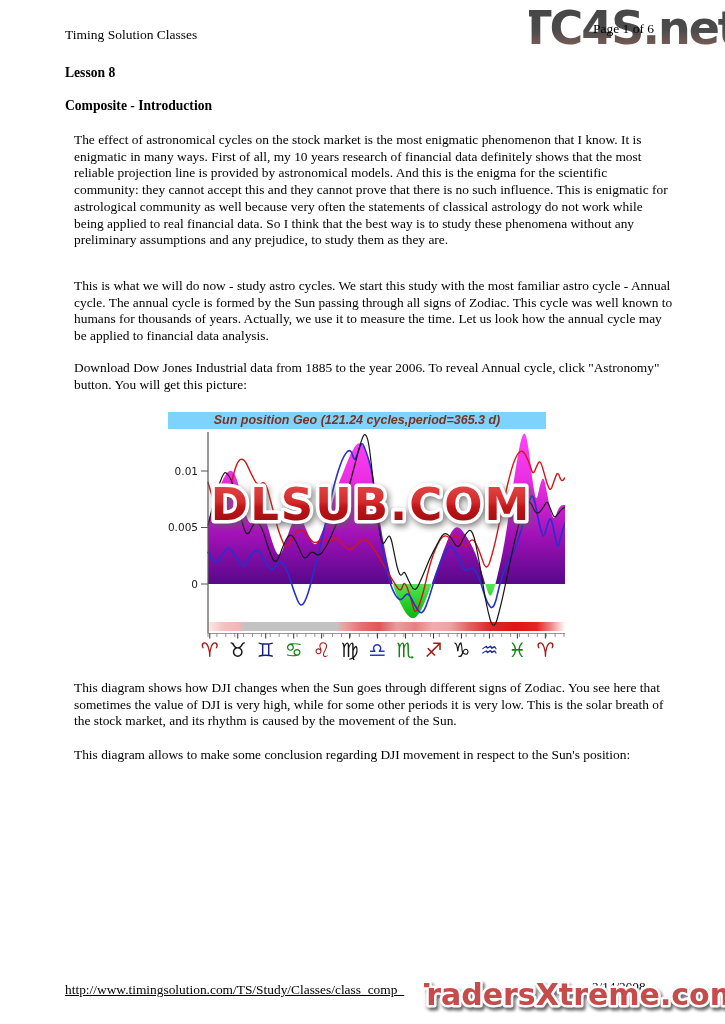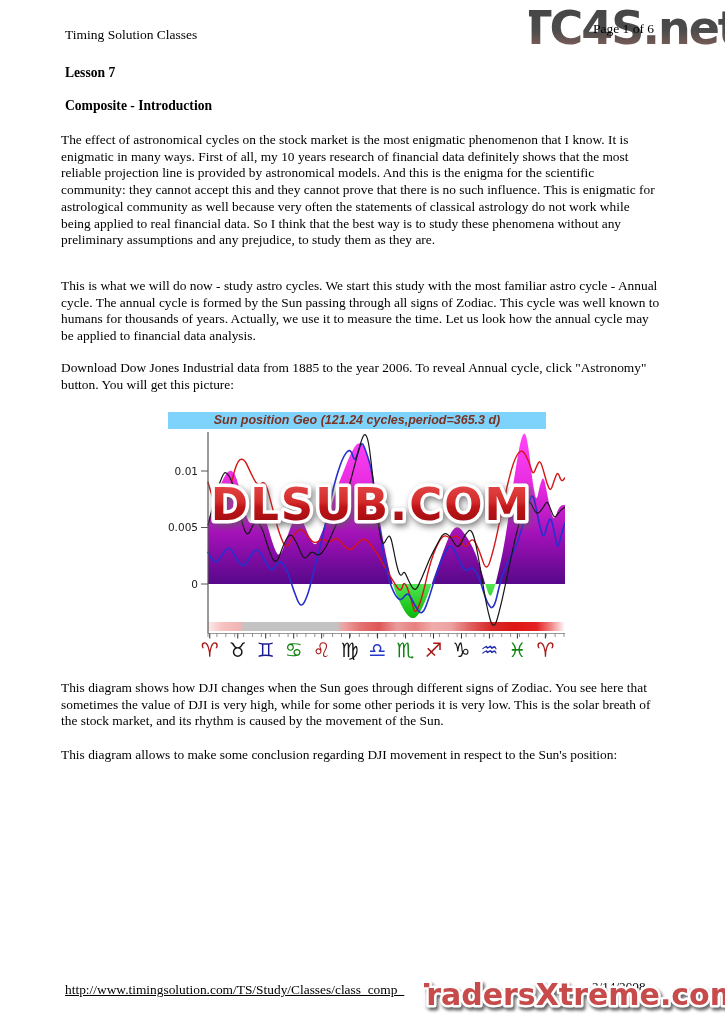--- a/index.html
+++ b/index.html
@@ -3,21 +3,21 @@
 <meta charset="utf-8">
 <style>
   html,body{margin:0;padding:0;}
   body{
     width:725px;height:1024px;background:#ffffff;position:relative;
     overflow:hidden;font-family:"Liberation Serif",serif;color:#000;
   }
   .abs{position:absolute;}
   .hdr{font-size:13.5px;z-index:11;}
   .heading{position:absolute;left:65px;font-size:13.6px;font-weight:bold;z-index:1;}
-  .para{position:absolute;left:61px;width:599px;font-size:13.4px;line-height:16.7px;z-index:1;text-align:left;}
+  .para{position:absolute;left:74px;width:599px;font-size:13.4px;line-height:16.7px;z-index:1;text-align:left;}
   
   .chart{position:absolute;left:160px;top:408px;width:405px;height:252px;z-index:2;}
   .chart-title{
     position:absolute;left:8px;top:4px;width:378px;height:17px;background:#7dd3fc;
     font-family:"Liberation Sans",sans-serif;font-weight:bold;font-style:italic;
     font-size:12.5px;line-height:17px;text-align:center;color:#7a3322;
   }
   #chart-plot{position:absolute;left:0;top:22px;}
   
   .wm{pointer-events:none;}
@@ -43,21 +43,21 @@
   <defs>
     <linearGradient id="tcg" x1="0" y1="0" x2="0" y2="1">
       <stop offset="0%" stop-color="#3f3f3f"></stop>
       <stop offset="55%" stop-color="#474747"></stop>
       <stop offset="100%" stop-color="#936058"></stop>
     </linearGradient>
   </defs>
   <text x="100" y="44" text-anchor="middle" font-family="DejaVu Sans, sans-serif" font-size="46" font-weight="bold" letter-spacing="-2" fill="url(#tcg)">TC4S.net</text>
 </svg>
 
-<div class="heading" style="top:65px;">Lesson 7</div>
+<div class="heading" style="top:65px;">Lesson 8</div>
 <div class="heading" style="top:98px;">Composite - Introduction</div>
 
 <div class="para" style="top:132px;">The effect of  astronomical cycles on the stock market is the most enigmatic phenomenon that I know. It is enigmatic in many ways. First of all, my 10 years research of financial data definitely shows that the most reliable projection line is provided by astronomical models. And this is the enigma for the scientific community: they cannot accept this and they cannot prove that there is no such influence. This is enigmatic for astrological community as well because very often the statements of classical astrology do not work while being applied to real financial data. So I think that the best way is to study these phenomena without any preliminary assumptions and any prejudice, to study them as they are.</div>
 <div class="para" style="top:278px;">This is what we will do now - study astro cycles. We start this study with the most familiar astro cycle - Annual cycle. The annual cycle is formed by the Sun passing through all signs of Zodiac. This cycle was well known to humans for thousands of years. Actually, we use it to measure the time. Let us look how the annual cycle may be applied to financial data analysis.</div>
 <div class="para" style="top:360px;">Download Dow Jones Industrial data from 1885 to the year 2006. To reveal Annual cycle, click "Astronomy" button. You will get this picture:</div>
 
 <div class="chart">
   <div class="chart-title">Sun position Geo  (121.24 cycles,period=365.3 d)</div>
   <svg id="chart-plot" width="405" height="230">
       <defs>

